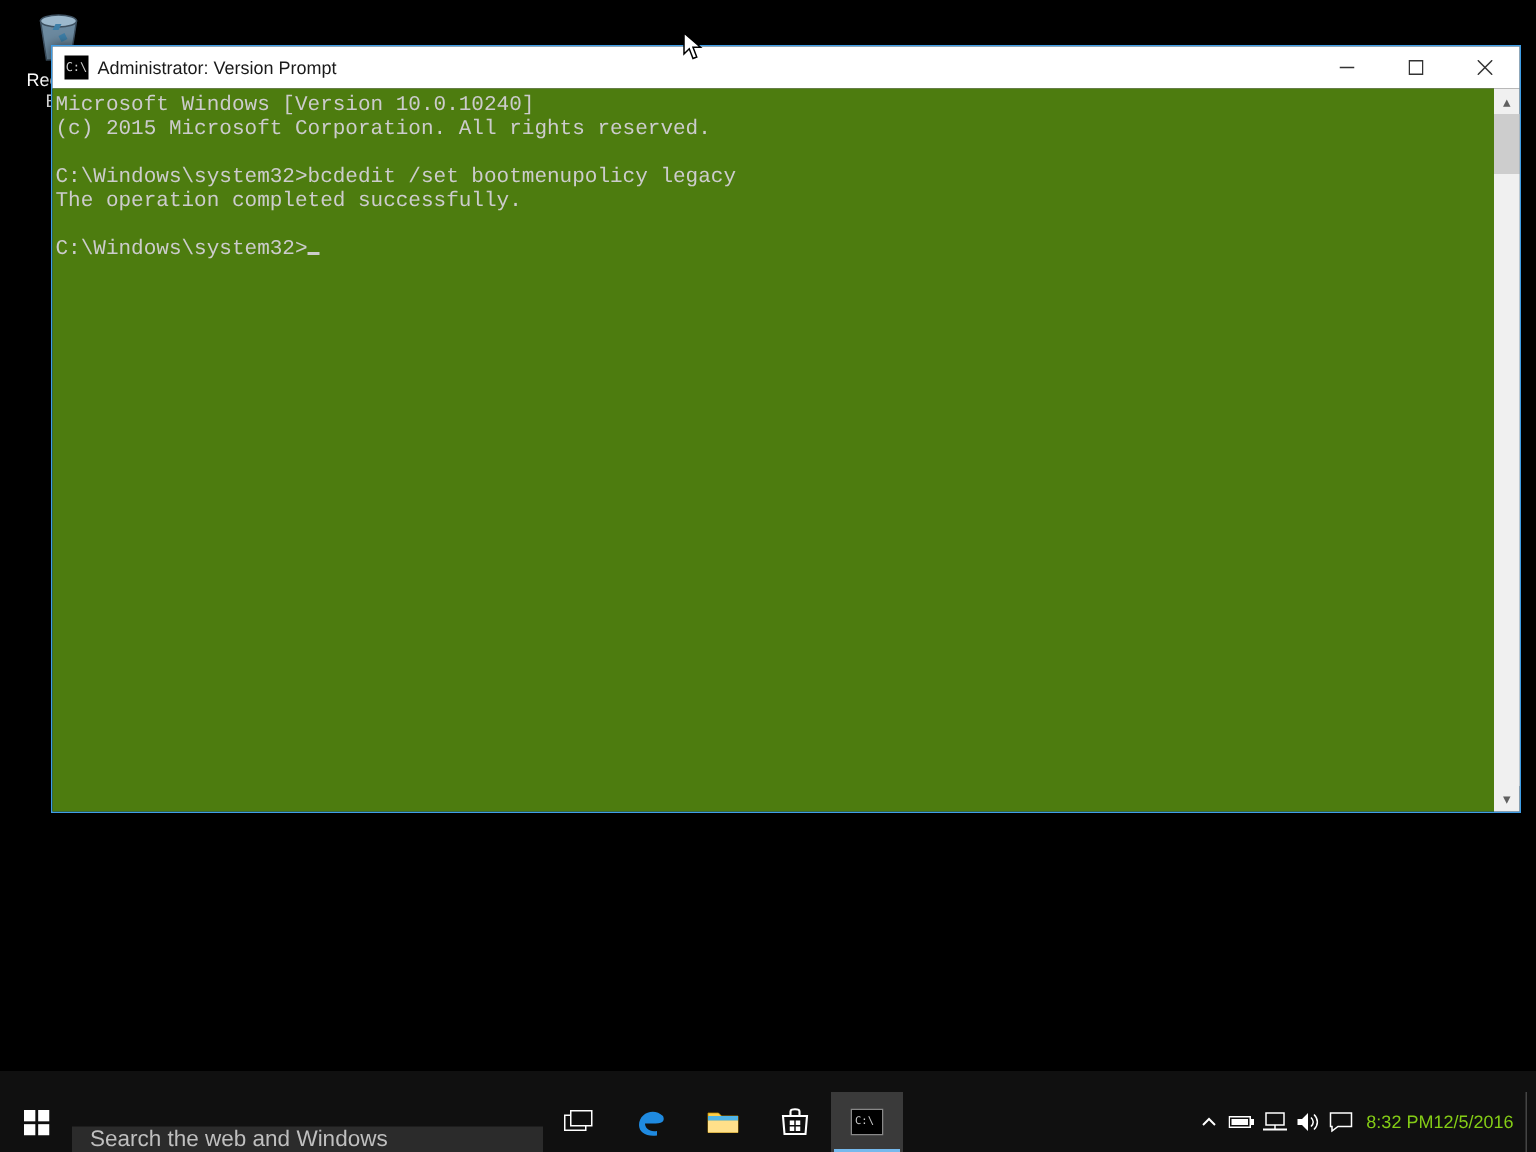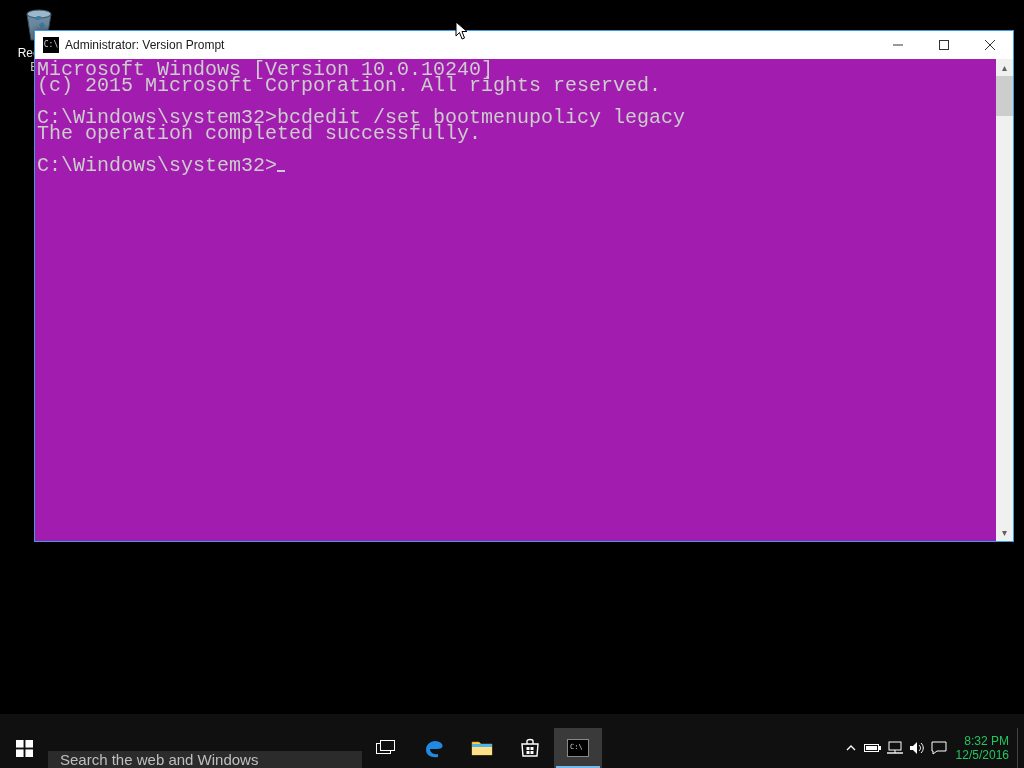--- a/index.html
+++ b/index.html
@@ -69,24 +69,24 @@
   }
   .tb-btn svg { stroke: currentColor; fill: none; stroke-width: 1; }
 
   .cmd-body-wrap {
     flex: 1 1 auto;
     position: relative;
     display: flex;
   }
   .cmd-body {
     flex: 1 1 auto;
-    background: #a21caf;
+    background: #4d7c0f;
     color: #cccccc;
     font-family: Consolas, "Courier New", monospace;
-    font-size: 20px;
+    font-size: 14px;
     line-height: 16px;
     padding: 3px 2px;
     white-space: pre;
   }
   .cmd-scroll {
     width: 17px;
     background: #f0f0f0;
     display: flex;
     flex-direction: column;
     align-items: stretch;
@@ -165,27 +165,27 @@
     padding-right:0;
   }
   .tray .tray-item {
     width:22px; height:40px;
     display:flex; align-items:center; justify-content:center;
     color:#fff;
     font-size:12px;
   }
   .clock {
     display:flex;
-    flex-direction:column;
+    flex-direction:row;
     align-items:flex-end;
     justify-content:center;
     font-size:12px;
     line-height:14px;
     padding: 0 8px 0 6px;
-    color:#22c55e;
+    color:#84cc16;
   }
   .show-desktop {
     width:6px; height:40px;
     border-left:1px solid #444;
   }
 
   svg { display:block; }
 </style>
 </head>
 <body>

